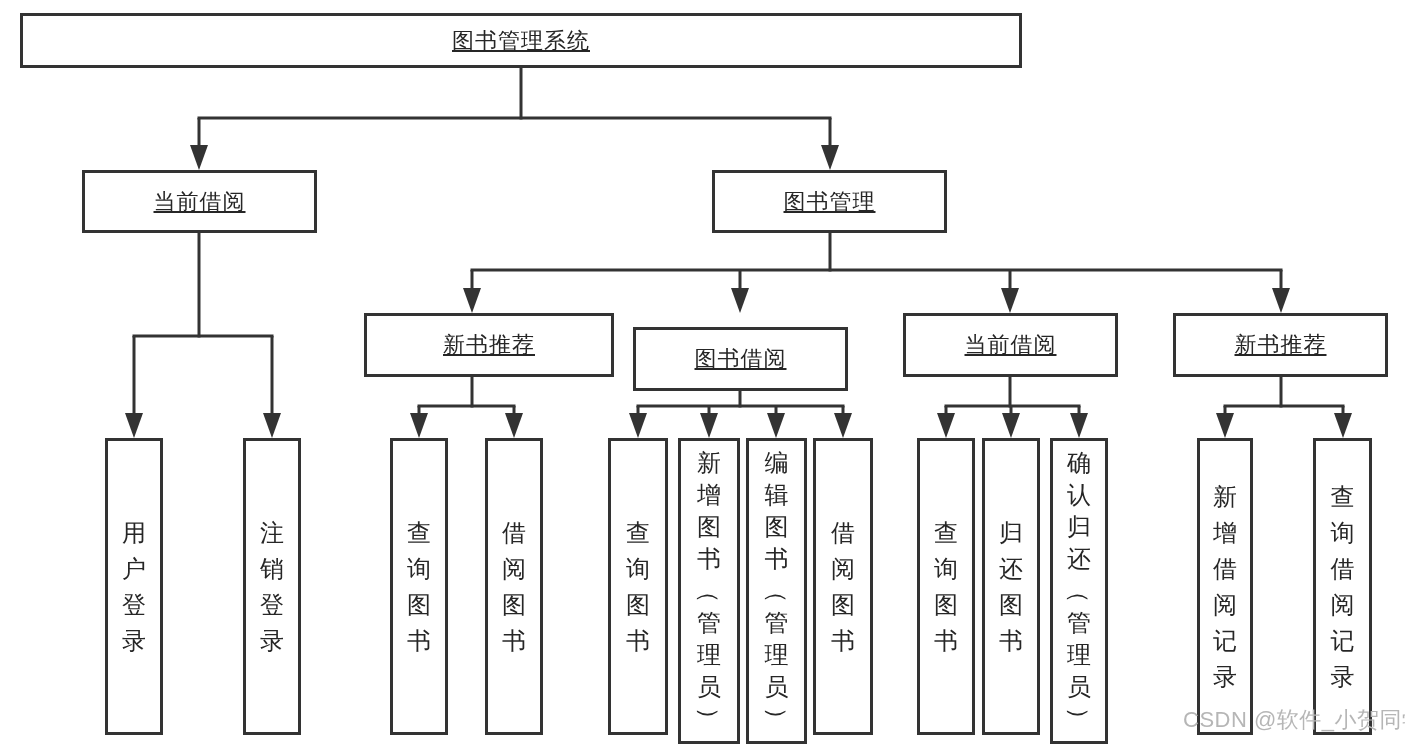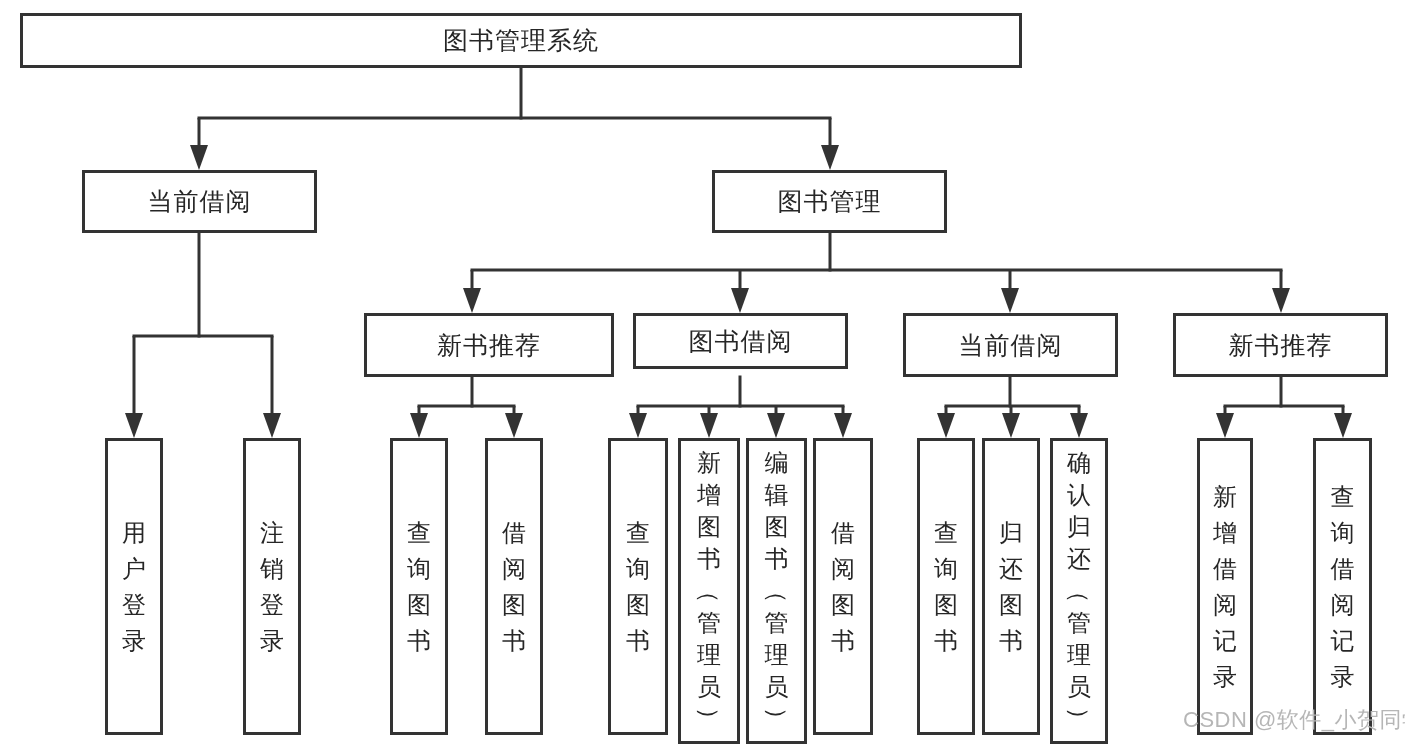--- a/index.html
+++ b/index.html
@@ -11,21 +11,21 @@
     --bg:#ffffff;
   }
   html,body{margin:0;padding:0;background:var(--bg);}
   body{width:1405px;height:747px;font-family:"Liberation Sans","DejaVu Sans",sans-serif;}
   .stage{position:relative;width:1405px;height:747px;background:var(--bg);overflow:hidden;}
   svg.connectors{position:absolute;left:0;top:0;z-index:1;}
   .hbox{
     position:absolute;z-index:2;box-sizing:border-box;
     border:3px solid var(--border);background:var(--bg);
     display:flex;align-items:center;justify-content:center;
-    font-size:25px;color:var(--text);letter-spacing:1px;white-space:nowrap;
+    font-size:22px;color:var(--text);letter-spacing:1px;white-space:nowrap;text-decoration:underline;
   }
   .vbox{
     position:absolute;z-index:2;box-sizing:border-box;
     border:3px solid var(--border);background:var(--bg);
     display:flex;align-items:center;justify-content:center;
   }
   .v-label{display:block;}
   .v-label span{display:block;text-align:center;font-size:24px;color:var(--text);}
   .v-label span.rot{transform:rotate(90deg);}
   .watermark{
@@ -92,21 +92,21 @@
       <line x1="1343" y1="406" x2="1343" y2="428" stroke="#333333" stroke-width="3"></line>
       <polygon points="1334,413 1352,413 1343,438" fill="#333333"></polygon>
     </svg>
 
   <div class="hbox" style="left:20px;top:13px;width:1002px;height:55px">图书管理系统</div>
 
   <div class="hbox" style="left:82px;top:170px;width:235px;height:63px">当前借阅</div>
   <div class="hbox" style="left:712px;top:170px;width:235px;height:63px">图书管理</div>
 
   <div class="hbox" style="left:364px;top:313px;width:250px;height:64px">新书推荐</div>
-  <div class="hbox" style="left:633px;top:313px;width:215px;height:56px">图书借阅</div>
+  <div class="hbox" style="left:633px;top:327px;width:215px;height:64px">图书借阅</div>
   <div class="hbox" style="left:903px;top:313px;width:215px;height:64px">当前借阅</div>
   <div class="hbox" style="left:1173px;top:313px;width:215px;height:64px">新书推荐</div>
 
   <div class="vbox" style="left:105px;top:438px;width:58px;height:297px">
     <div class="v-label">
         <span style="line-height: 36px; height: 36px;">用</span>
         <span style="line-height: 36px; height: 36px;">户</span>
         <span style="line-height: 36px; height: 36px;">登</span>
         <span style="line-height: 36px; height: 36px;">录</span>
       </div>

